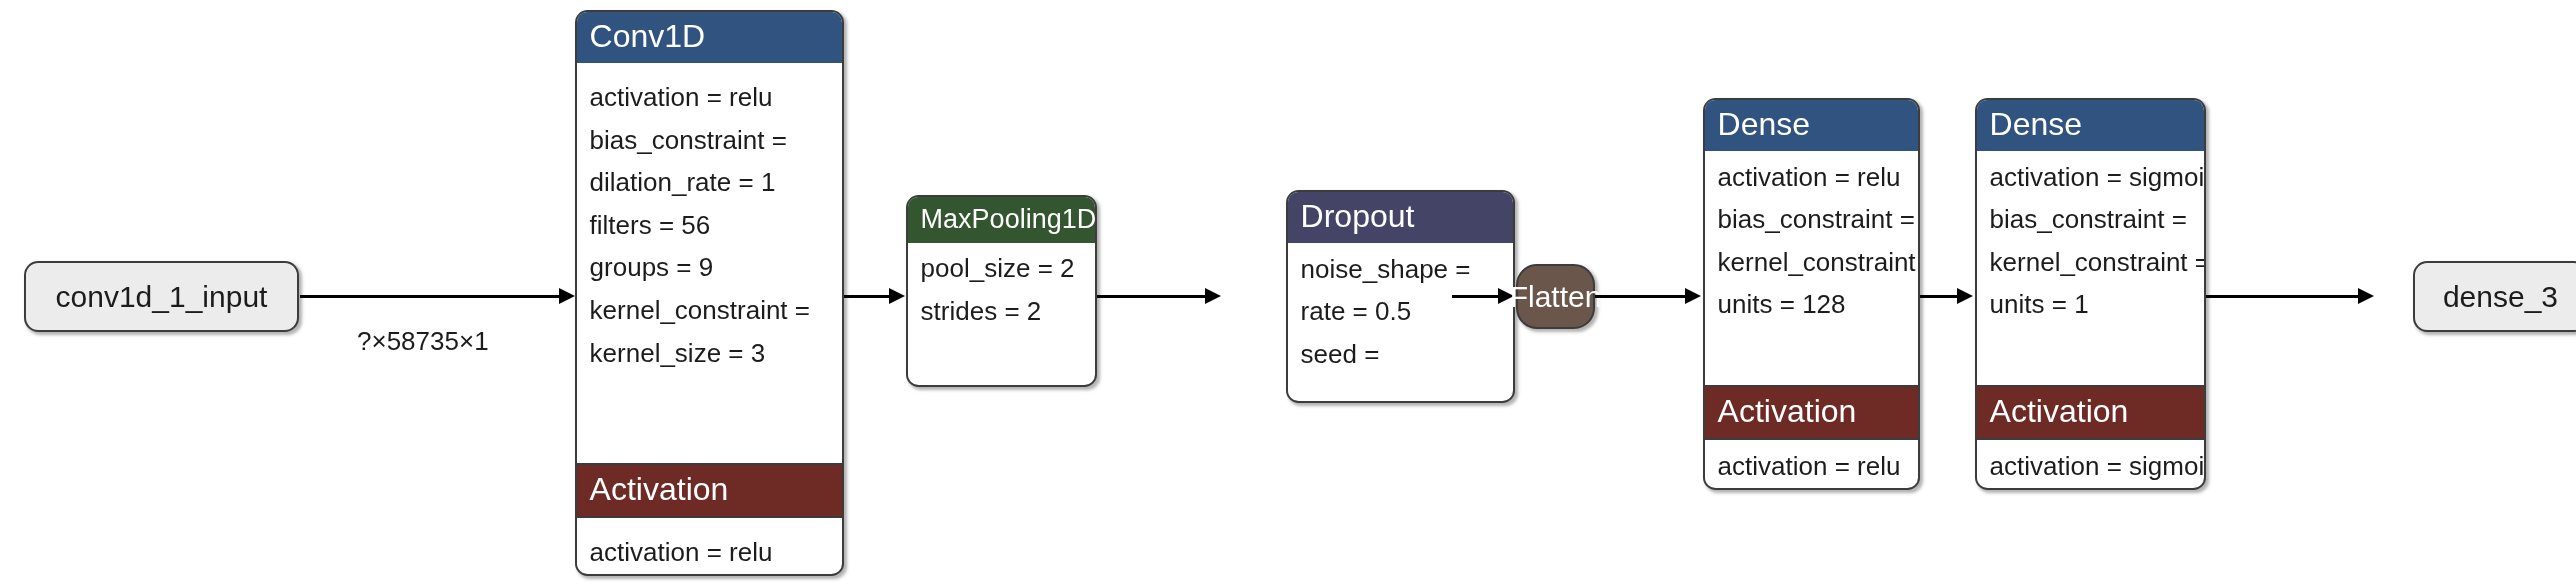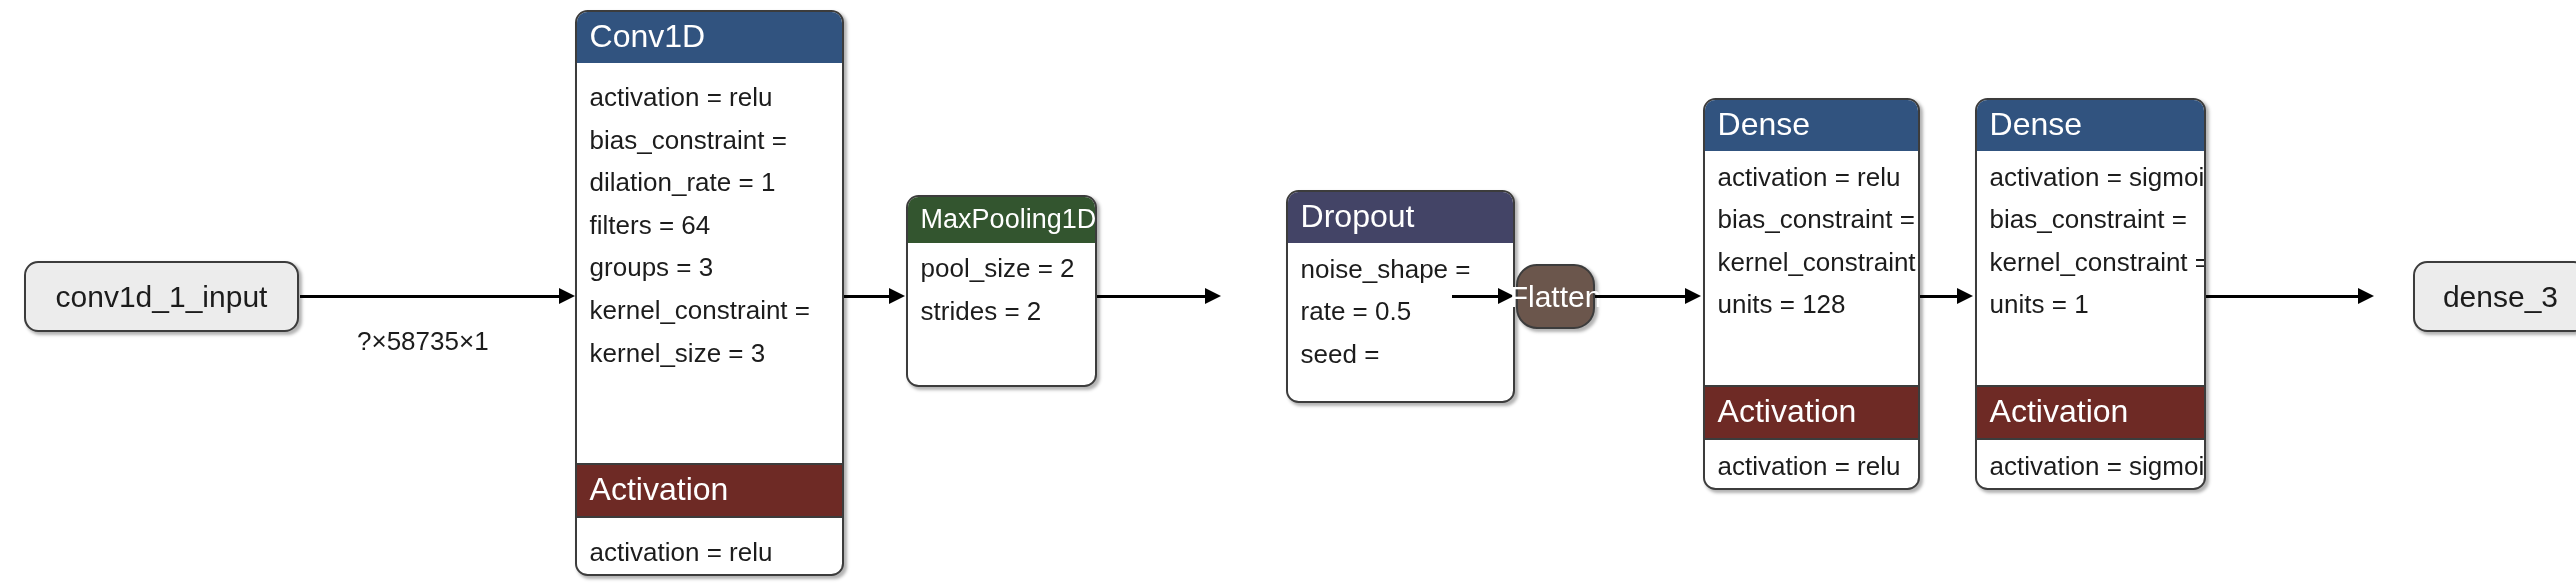--- a/index.html
+++ b/index.html
@@ -135,22 +135,22 @@
   <div class="edge" style="left:300px; top:295px; width:259px;"></div>
   <div class="arrowhead" style="left:559px; top:288px;"></div>
   <div class="edge-label" style="left:357px; top:326px;">?×58735×1</div>
 
   <div class="block" style="left:575px; top:10.3px; width:269px; height:566px;gap:8px;">
     <div class="block-header hdr-blue">Conv1D</div>
     <div class="block-body grow">
       <div class="prop">activation = relu</div>
       <div class="prop">bias_constraint =</div>
       <div class="prop">dilation_rate = 1</div>
-      <div class="prop">filters = 64</div>
-      <div class="prop">groups = 3</div>
+      <div class="prop">filters = 56</div>
+      <div class="prop">groups = 9</div>
       <div class="prop">kernel_constraint =</div>
       <div class="prop">kernel_size = 3</div>
     </div>
     <div class="band hdr-red">Activation</div>
     <div class="block-body">
       <div class="prop">activation = relu</div>
     </div>
   </div>
 
   <div class="edge" style="left:844px; top:295px; width:47px;"></div>

